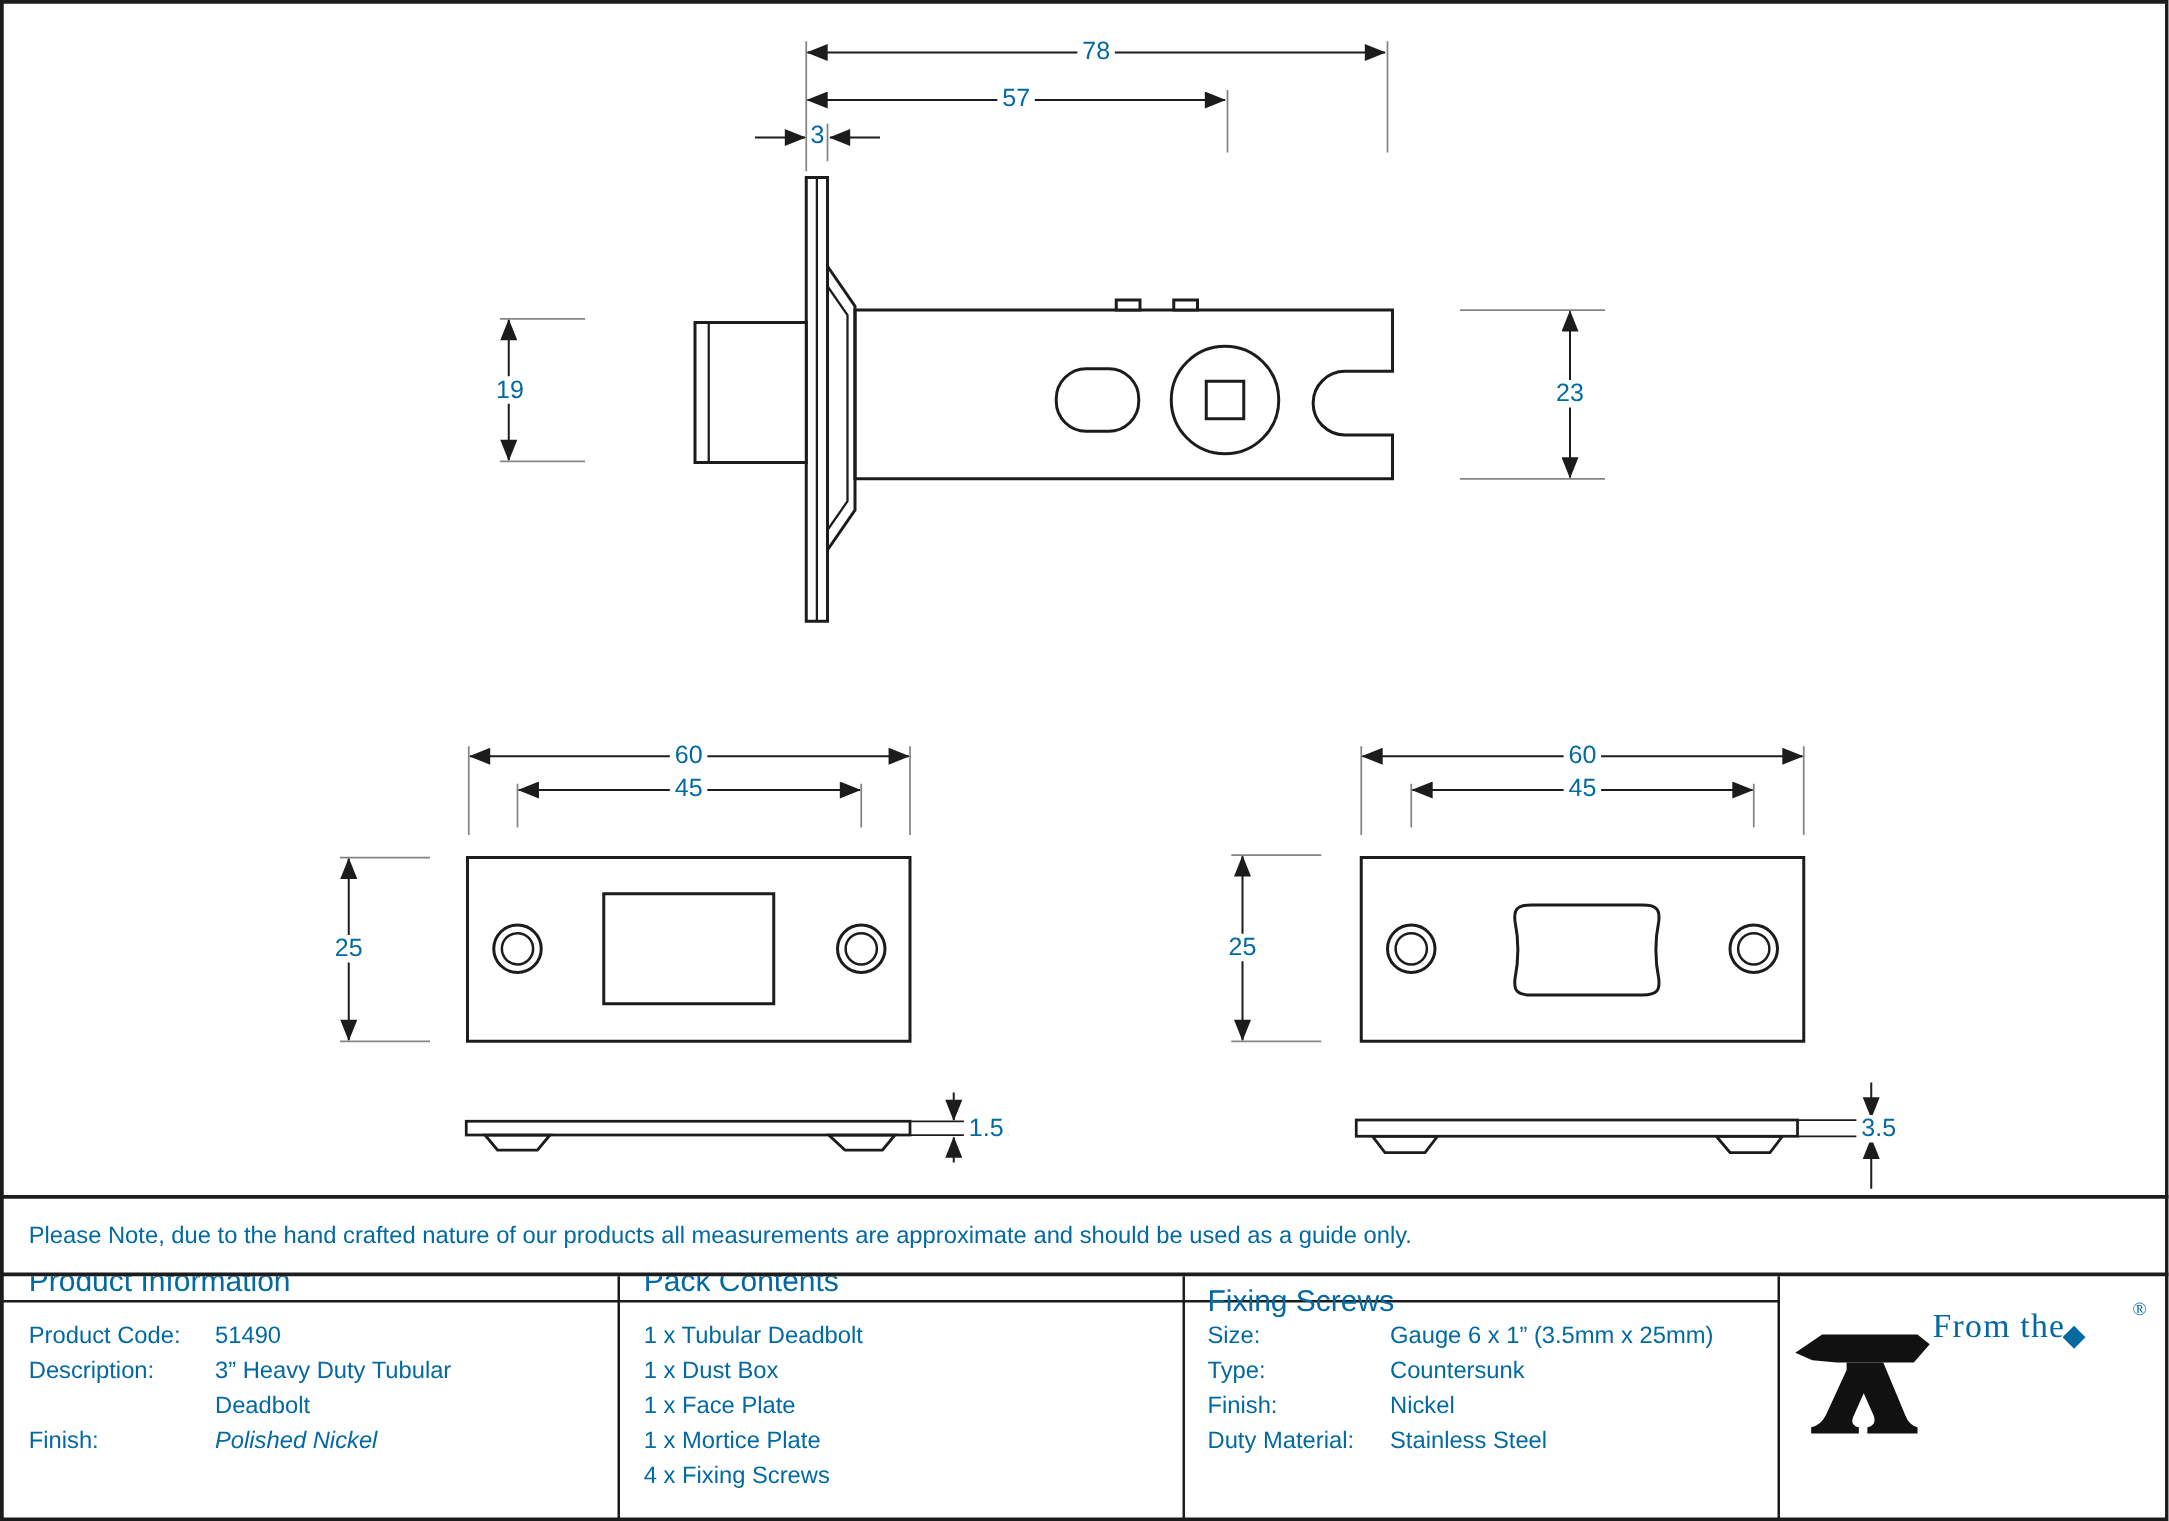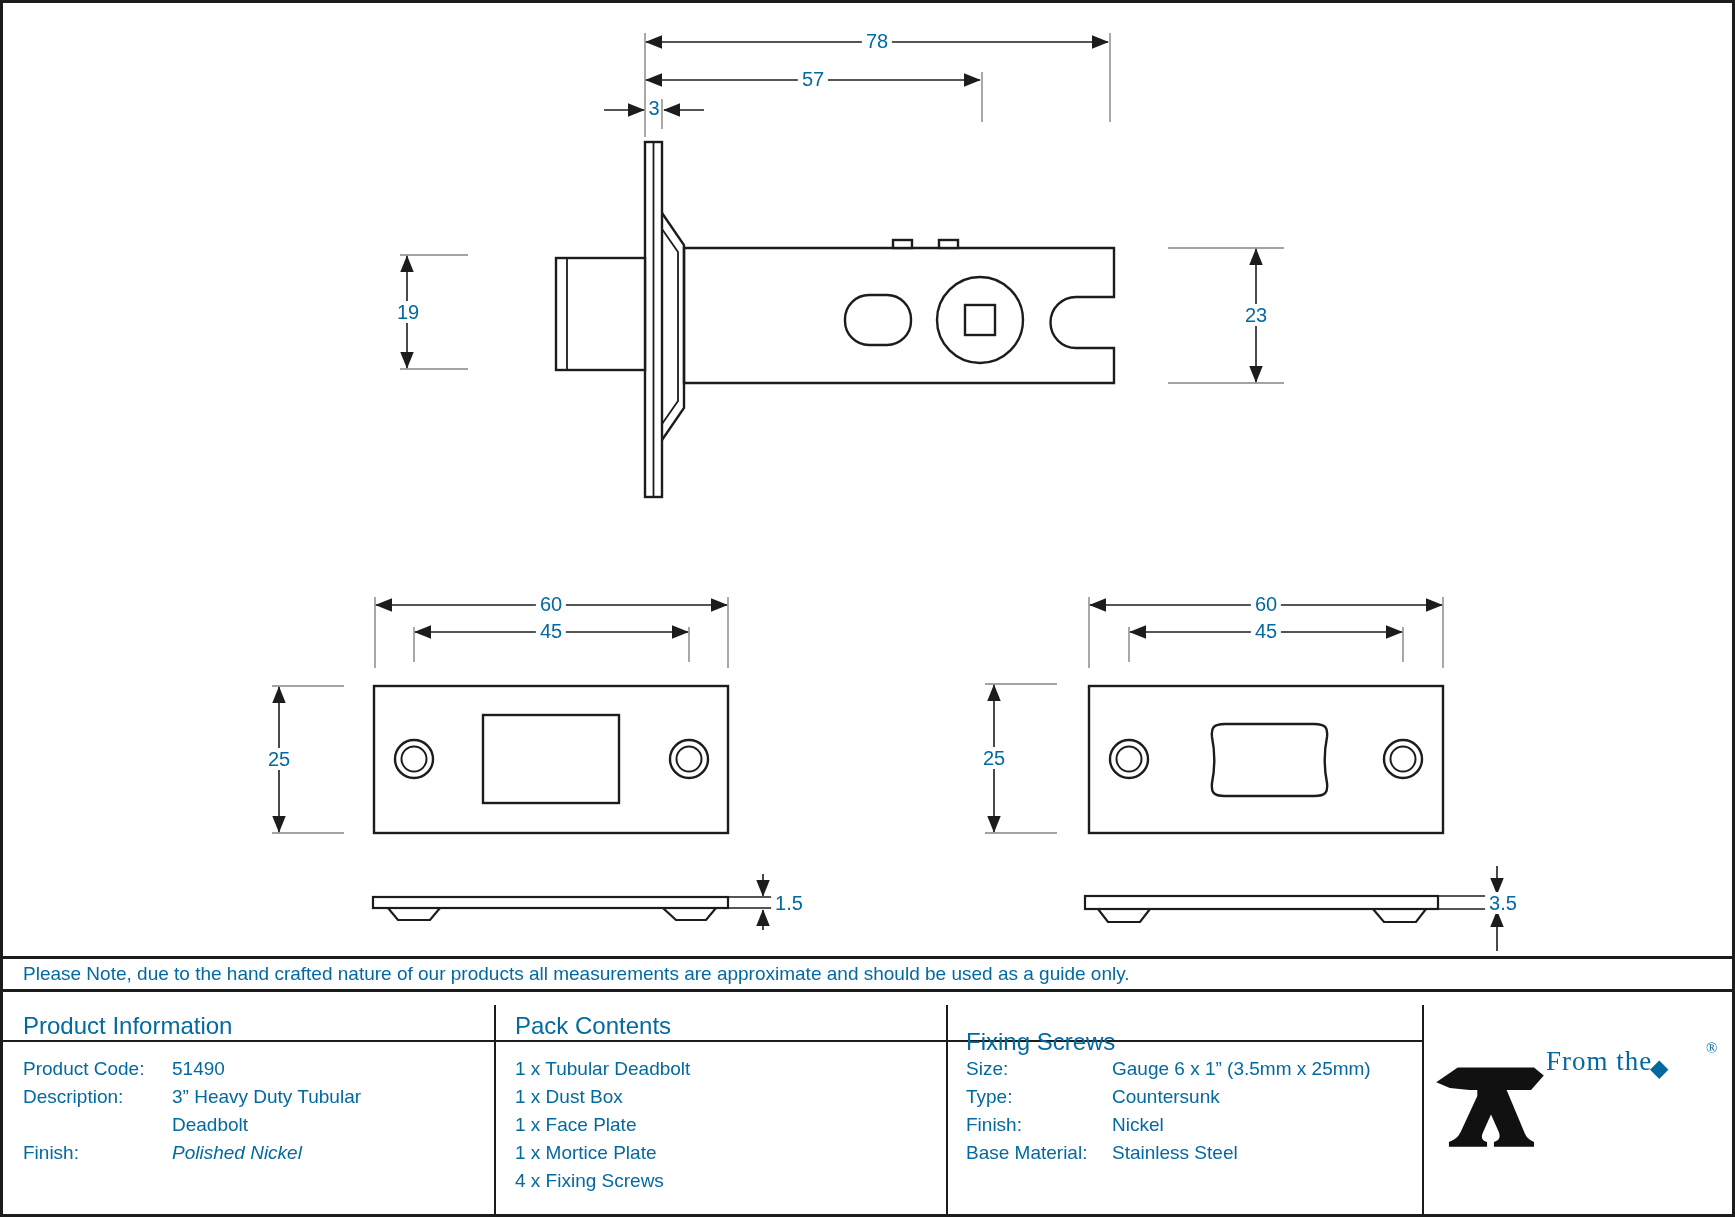--- a/index.html
+++ b/index.html
@@ -3,21 +3,21 @@
 <meta charset="utf-8">
 <style>
   html,body{margin:0;padding:0;background:#e8e8e8;}
   .sheet{position:relative;width:1735px;height:1217px;background:#ffffff;overflow:hidden;
          font-family:"Liberation Sans",sans-serif;color:#0369a1;}
   .frame{position:absolute;inset:0;border:3px solid #1c1c1c;pointer-events:none;z-index:50;}
   svg.drawing{position:absolute;left:0;top:0;}
   .dim-label{position:absolute;transform:translate(-50%,-50%);background:#ffffff;
              padding:0 4px;font-size:20px;line-height:22px;white-space:nowrap;z-index:5;}
   
-  .note-bar{position:absolute;left:0;right:0;top:956px;height:36px;box-sizing:border-box;
+  .note-bar{position:absolute;left:0;right:0;top:956px;height:65px;box-sizing:border-box;
             border-top:3px solid #1c1c1c;border-bottom:3px solid #1c1c1c;
             display:flex;align-items:center;z-index:4;background:#fff;}
   .note-bar .note-text{margin-left:23px;font-size:19px;}
   
   .info-table{position:absolute;left:0;right:0;top:1005px;bottom:0;background:#fff;z-index:3;}
   .vdiv{position:absolute;top:0;bottom:0;width:2px;background:#1c1c1c;}
   .header-underline{position:absolute;left:0;width:1423px;height:2px;top:35px;background:#1c1c1c;}
   .cell-header{position:absolute;top:7px;font-size:24px;}
   .trow{position:absolute;font-size:19px;line-height:24px;white-space:nowrap;}
   .tlabel{position:absolute;left:0;}
@@ -204,21 +204,21 @@
     </div>
     <div class="trow" style="left:966px;top:80px;width:450px;">
       <span class="tlabel">Type:</span>
       <span class="tvalue" style="left:146px;">Countersunk</span>
     </div>
     <div class="trow" style="left:966px;top:108px;width:450px;">
       <span class="tlabel">Finish:</span>
       <span class="tvalue" style="left:146px;">Nickel</span>
     </div>
     <div class="trow" style="left:966px;top:136px;width:450px;">
-      <span class="tlabel">Base Material:</span>
+      <span class="tlabel">Duty Material:</span>
       <span class="tvalue" style="left:146px;">Stainless Steel</span>
     </div>
 
     <div class="logo-cell">
       <div class="logo">
         <svg width="108" height="88" viewBox="0 0 110 90">
           <polygon fill="#111111" points="0,21 22,6 100,6 110,14 97,29 34,29 14,27"></polygon>
           <path fill="#111111" d="M42,29 L72,29 L90,72 Q93,80 100,82 L100,87 L59,87 L59,82
                                    Q67,80 64,72 L56,54 L48,72 Q44,80 52,82 L52,87 L13,87 L13,82
                                    Q21,80 25,72 L42,35 Z"></path>

